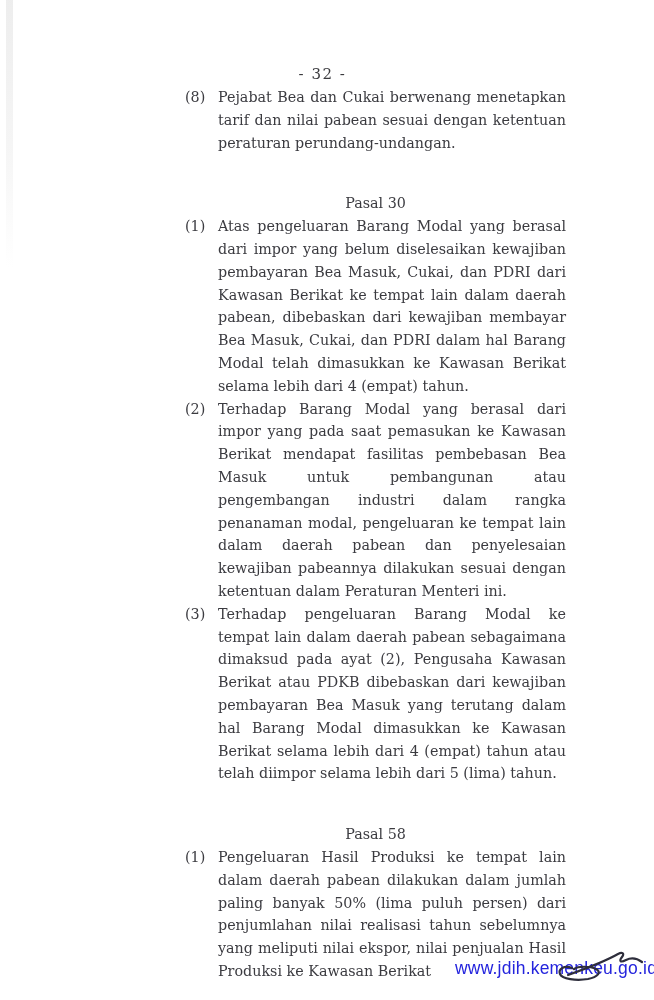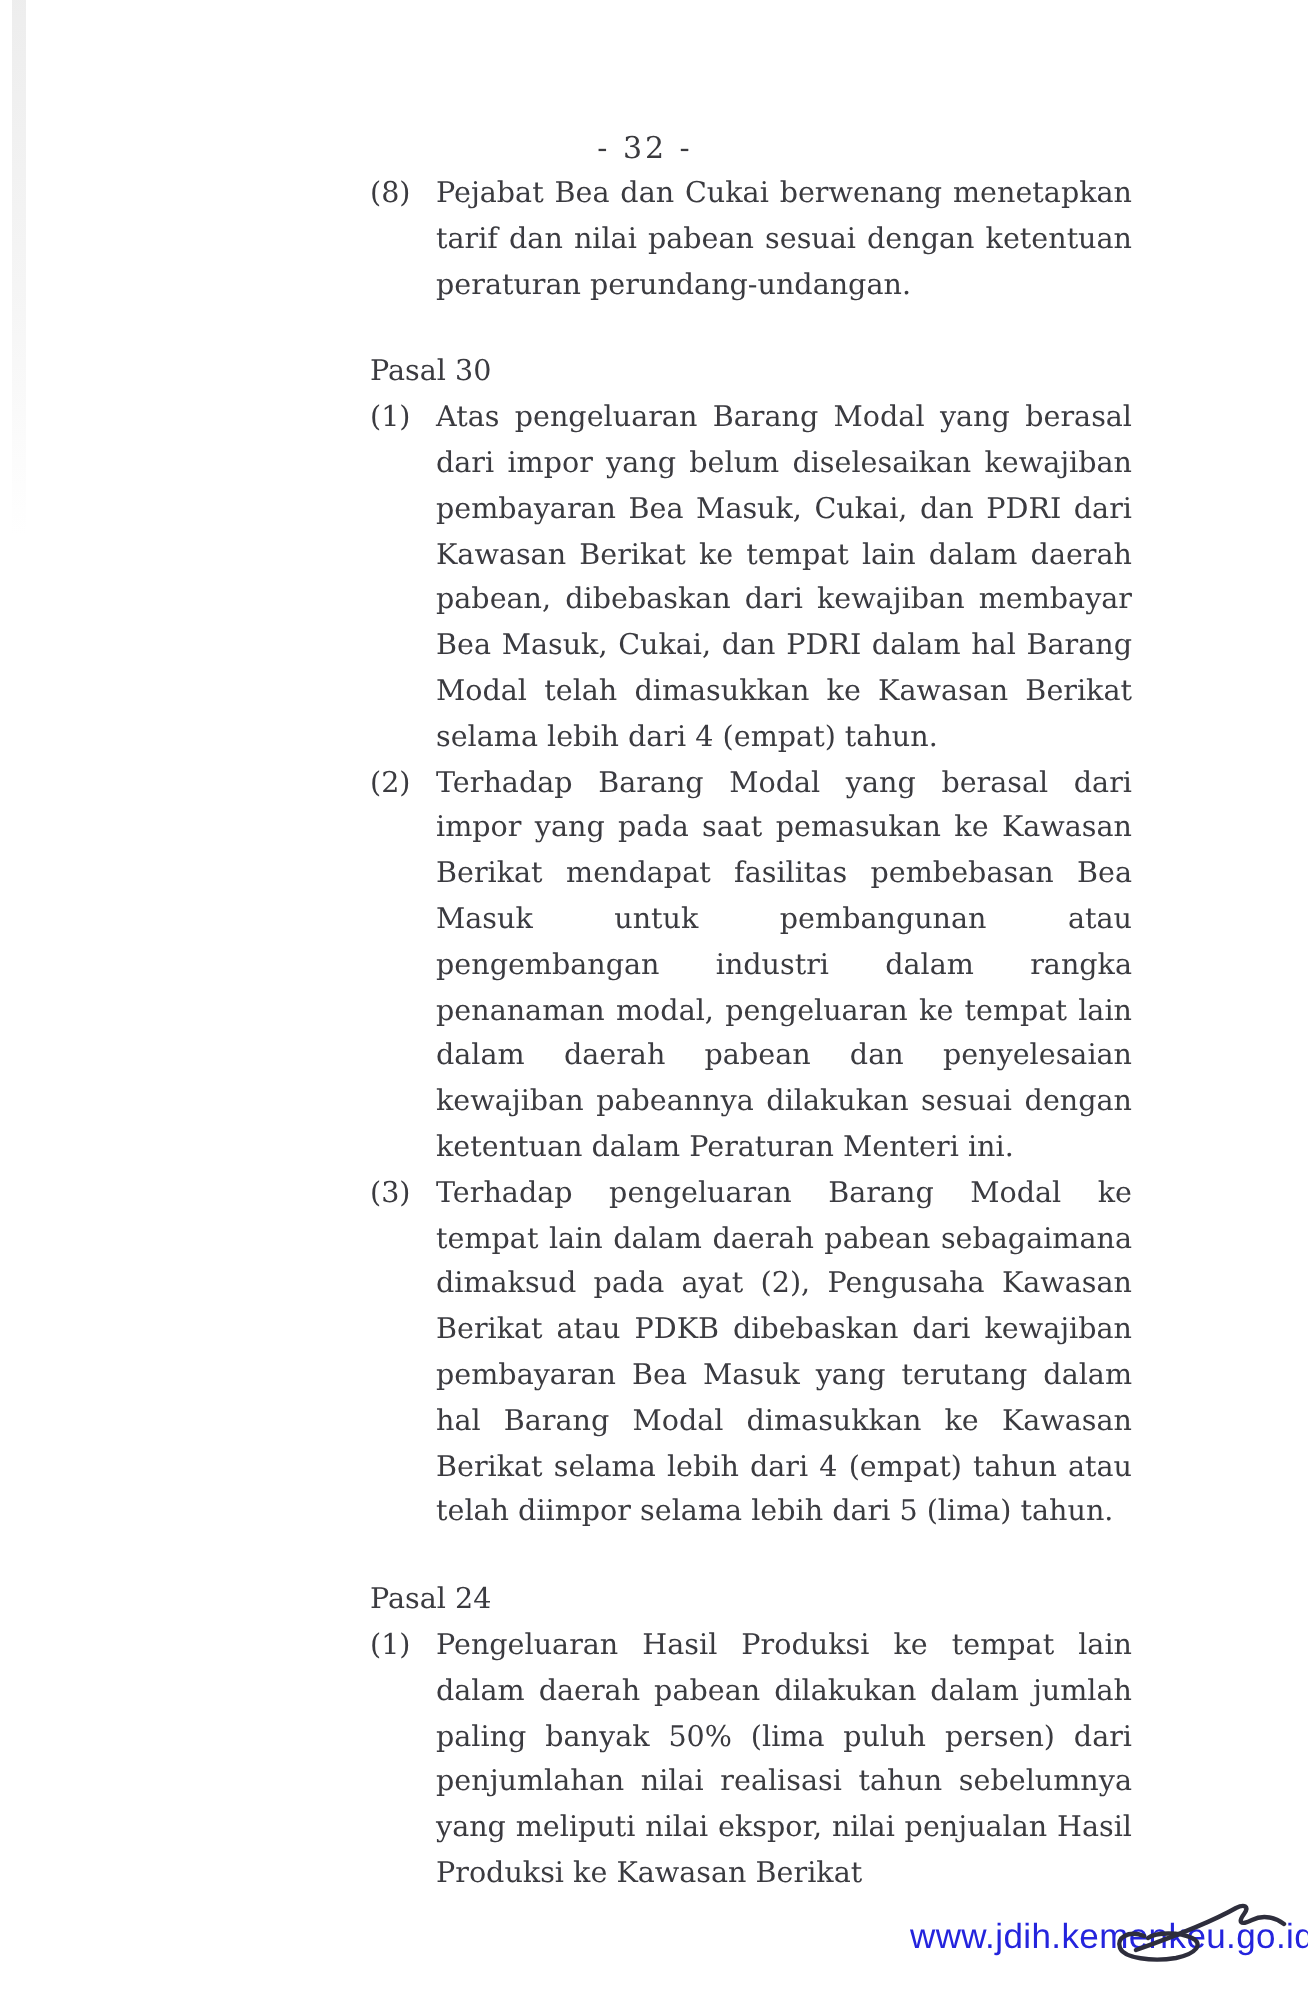--- a/index.html
+++ b/index.html
@@ -49,21 +49,22 @@
     text-align: justify;
     line-height: 22.8px;
   }
   .num {
     position: absolute;
     left: 0;
     top: 0;
     line-height: 22.8px;
   }
   .heading {
-    margin-top: 21px;
+    text-align: center;
+    margin-top: 38px;
     line-height: 22.8px;
   }
   .watermark {
     position: absolute;
     top: 958px;
     left: 455px;
     font-family: "Liberation Sans", sans-serif;
     font-size: 17.5px;
     font-weight: 500;
     letter-spacing: 0.2px;
@@ -87,21 +88,21 @@
   <div class="scan-edge"></div>
 
   <div class="page-number">- 32 -</div>
 
   <div class="content" style="color: rgb(59, 59, 64);">
       <p class="item"><span class="num">(8)</span><span>Pejabat Bea dan Cukai berwenang menetapkan tarif dan nilai pabean sesuai dengan ketentuan peraturan perundang-undangan.</span></p>
       <div class="heading">Pasal 30</div>
       <p class="item"><span class="num">(1)</span><span>Atas pengeluaran Barang Modal yang berasal dari impor yang belum diselesaikan kewajiban pembayaran Bea Masuk, Cukai, dan PDRI dari Kawasan Berikat ke tempat lain dalam daerah pabean, dibebaskan dari kewajiban membayar Bea Masuk, Cukai, dan PDRI dalam hal Barang Modal telah dimasukkan ke Kawasan Berikat selama lebih dari 4 (empat) tahun.</span></p>
       <p class="item"><span class="num">(2)</span><span>Terhadap Barang Modal yang berasal dari impor yang pada saat pemasukan ke Kawasan Berikat mendapat fasilitas pembebasan Bea Masuk untuk pembangunan atau pengembangan industri dalam rangka penanaman modal, pengeluaran ke tempat lain dalam daerah pabean dan penyelesaian kewajiban pabeannya dilakukan sesuai dengan ketentuan dalam Peraturan Menteri ini.</span></p>
       <p class="item"><span class="num">(3)</span><span>Terhadap pengeluaran Barang Modal ke tempat lain dalam daerah pabean sebagaimana dimaksud pada ayat (2), Pengusaha Kawasan Berikat atau PDKB dibebaskan dari kewajiban pembayaran Bea Masuk yang terutang dalam hal Barang Modal dimasukkan ke Kawasan Berikat selama lebih dari 4 (empat) tahun atau telah diimpor selama lebih dari 5 (lima) tahun.</span></p>
-      <div class="heading">Pasal 24</div>
+      <div class="heading">Pasal 58</div>
       <p class="item"><span class="num">(1)</span><span>Pengeluaran Hasil Produksi ke tempat lain dalam daerah pabean dilakukan dalam jumlah paling banyak 50% (lima puluh persen) dari penjumlahan nilai realisasi tahun sebelumnya yang meliputi nilai ekspor, nilai penjualan Hasil Produksi ke Kawasan Berikat</span></p>
     </div>
 
   <a class="watermark" style="color: rgb(36, 36, 221);">www.jdih.kemenkeu.go.id</a>
 
   <svg class="scribble" viewBox="0 0 114 52" xmlns="http://www.w3.org/2000/svg">
     <path d="M34,30 C26,27 20,31 22,36 C24,41 38,43 50,41 C60,39 64,34 58,31 C52,28 40,28 36,31" fill="none" stroke="#2e2e3c" stroke-width="2.2" stroke-linecap="round"></path>
     <path d="M30,37 C44,32 66,24 80,16 C84,14 87,15 84,19 C81,23 82,25 88,22 C94,19 100,21 104,24" fill="none" stroke="#2e2e3c" stroke-width="2.2" stroke-linecap="round"></path>
   </svg>
 

